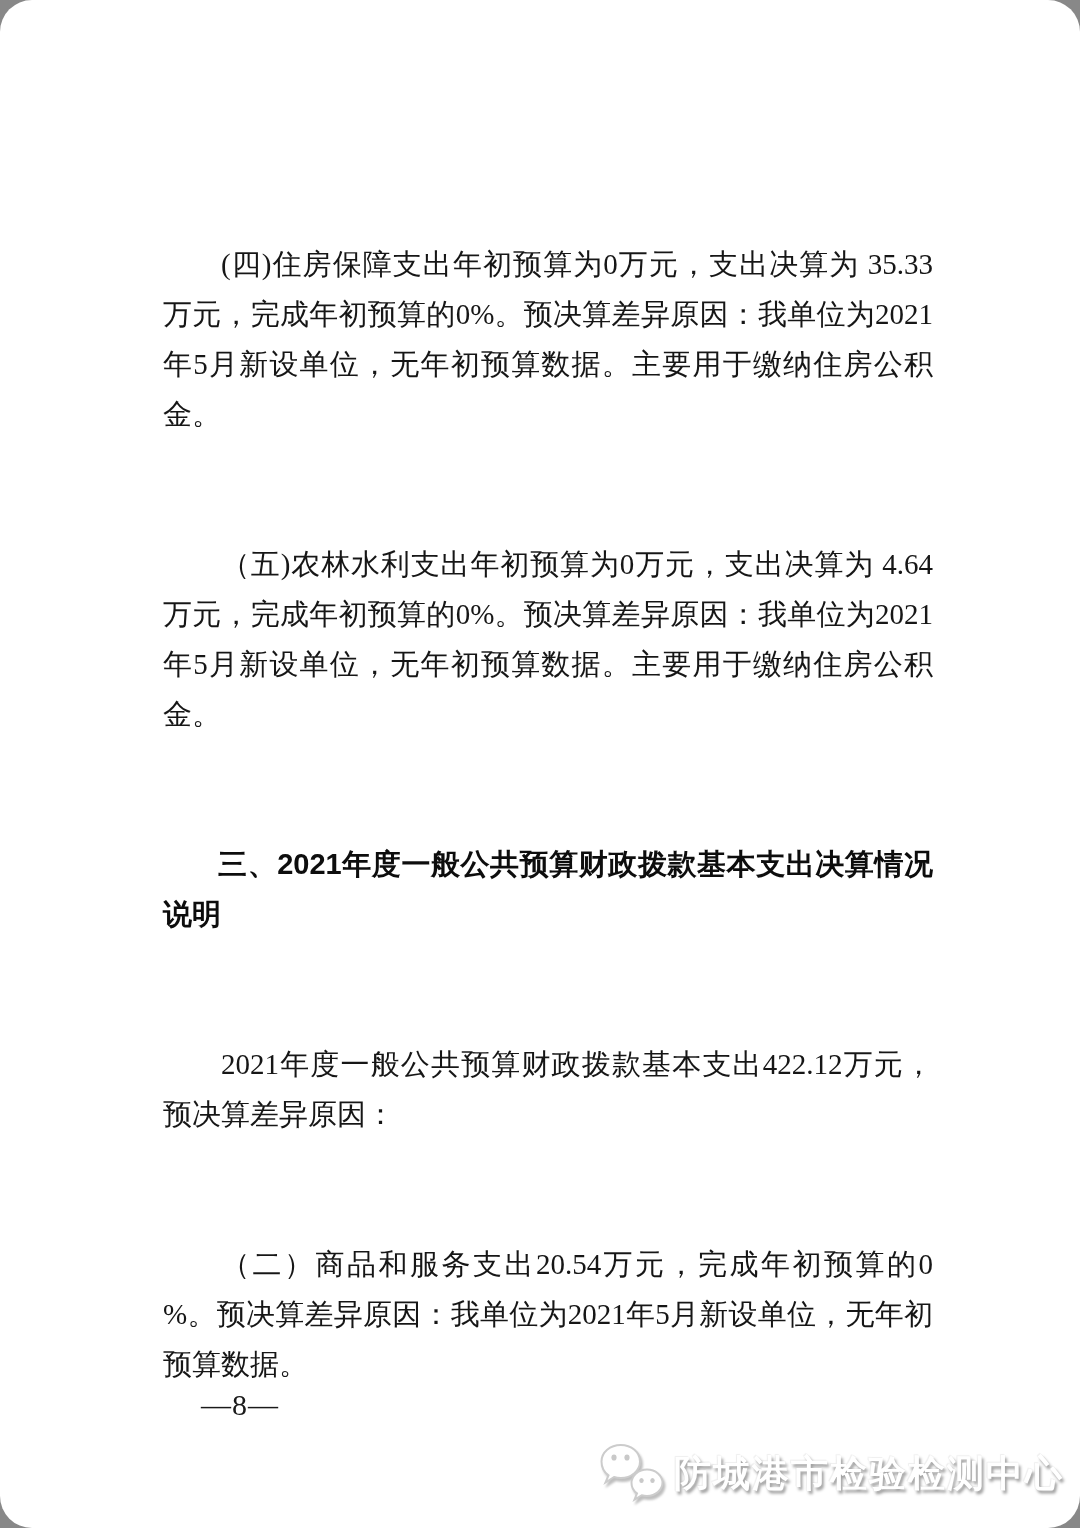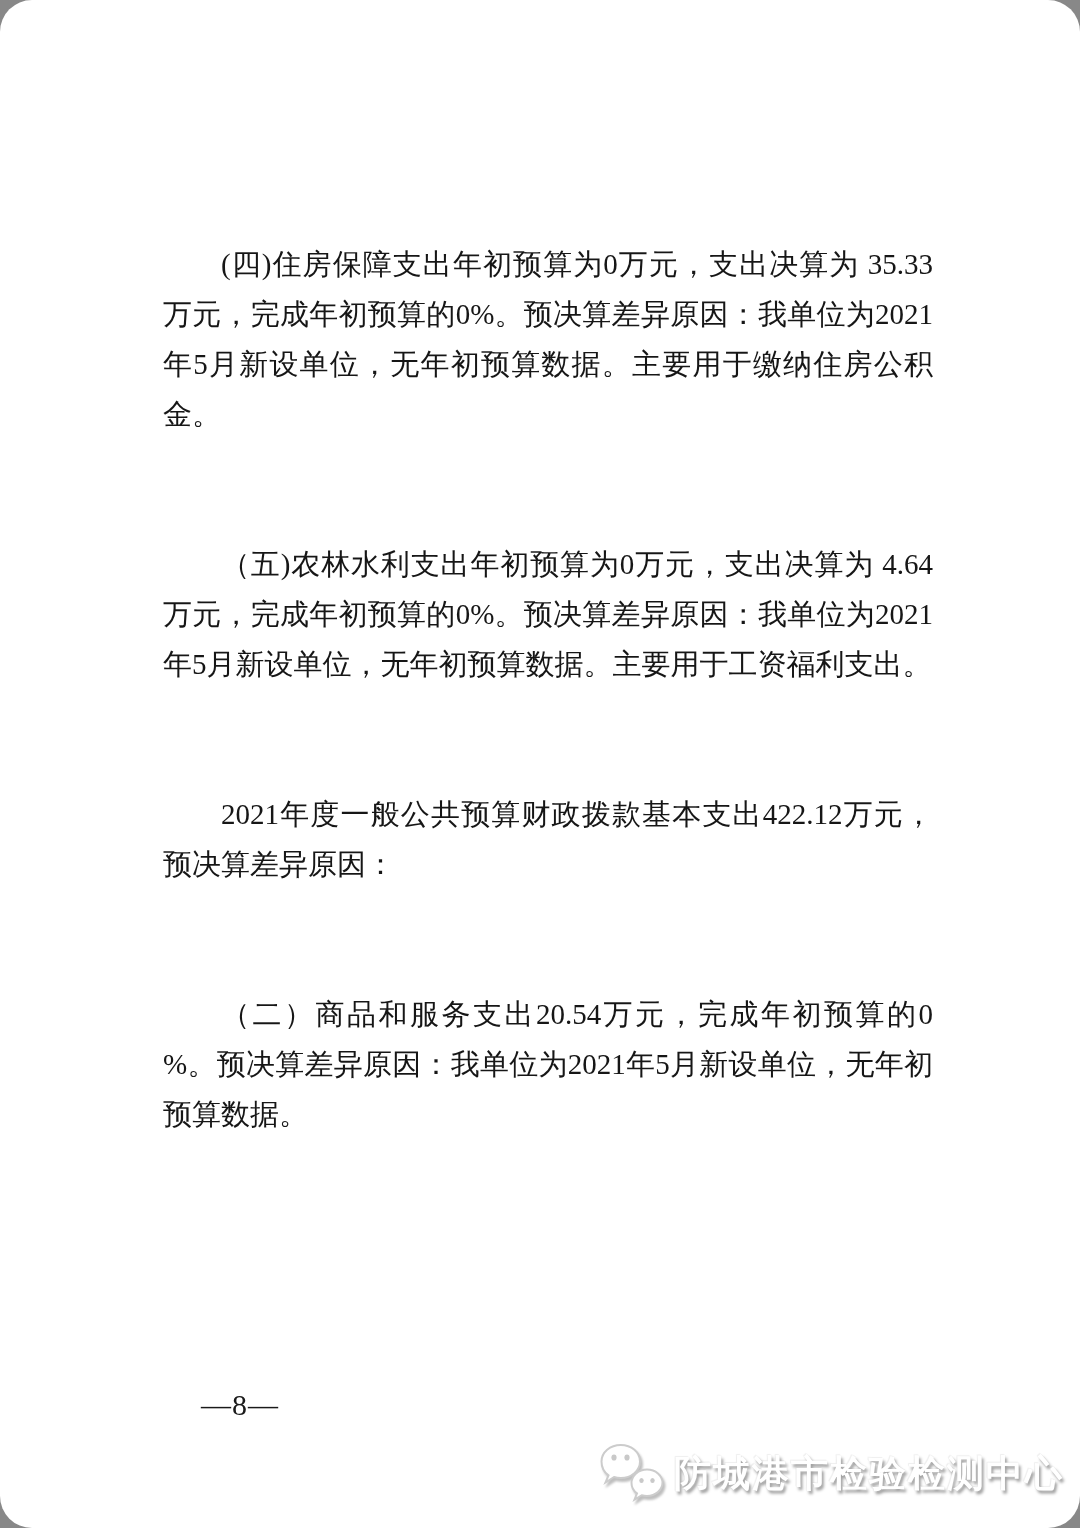--- a/index.html
+++ b/index.html
@@ -66,21 +66,22 @@
     white-space: nowrap;
   }
 </style>
 </head>
 <body>
 
 <div class="page">
 
   <div class="content">
     <p class="p-std">(四)住房保障支出年初预算为0万元，支出决算为 35.33万元，完成年初预算的0%。预决算差异原因：我单位为2021年5月新设单位，无年初预算数据。主要用于缴纳住房公积金。</p>
-    <p class="p-std">（五)农林水利支出年初预算为0万元，支出决算为 4.64万元，完成年初预算的0%。预决算差异原因：我单位为2021年5月新设单位，无年初预算数据。主要用于工资福利支出。</p>
+    <p class="p-std">（五)农林水利支出年初预算为0万元，支出决算为 4.64万元，完成年初预算的0%。预决算差异原因：我单位为2021年5月新设单位，无年初预算数据。主要用于缴纳住房公积金。</p>
+    <p class="heading">三、2021年度一般公共预算财政拨款基本支出决算情况说明</p>
     <p class="p-std">2021年度一般公共预算财政拨款基本支出422.12万元，预决算差异原因：</p>
     <p class="p-std">（二）商品和服务支出20.54万元，完成年初预算的0 %。预决算差异原因：我单位为2021年5月新设单位，无年初预算数据。</p>
     
     
     
     
   </div>
 
   <div class="page-number">—8—</div>
 

